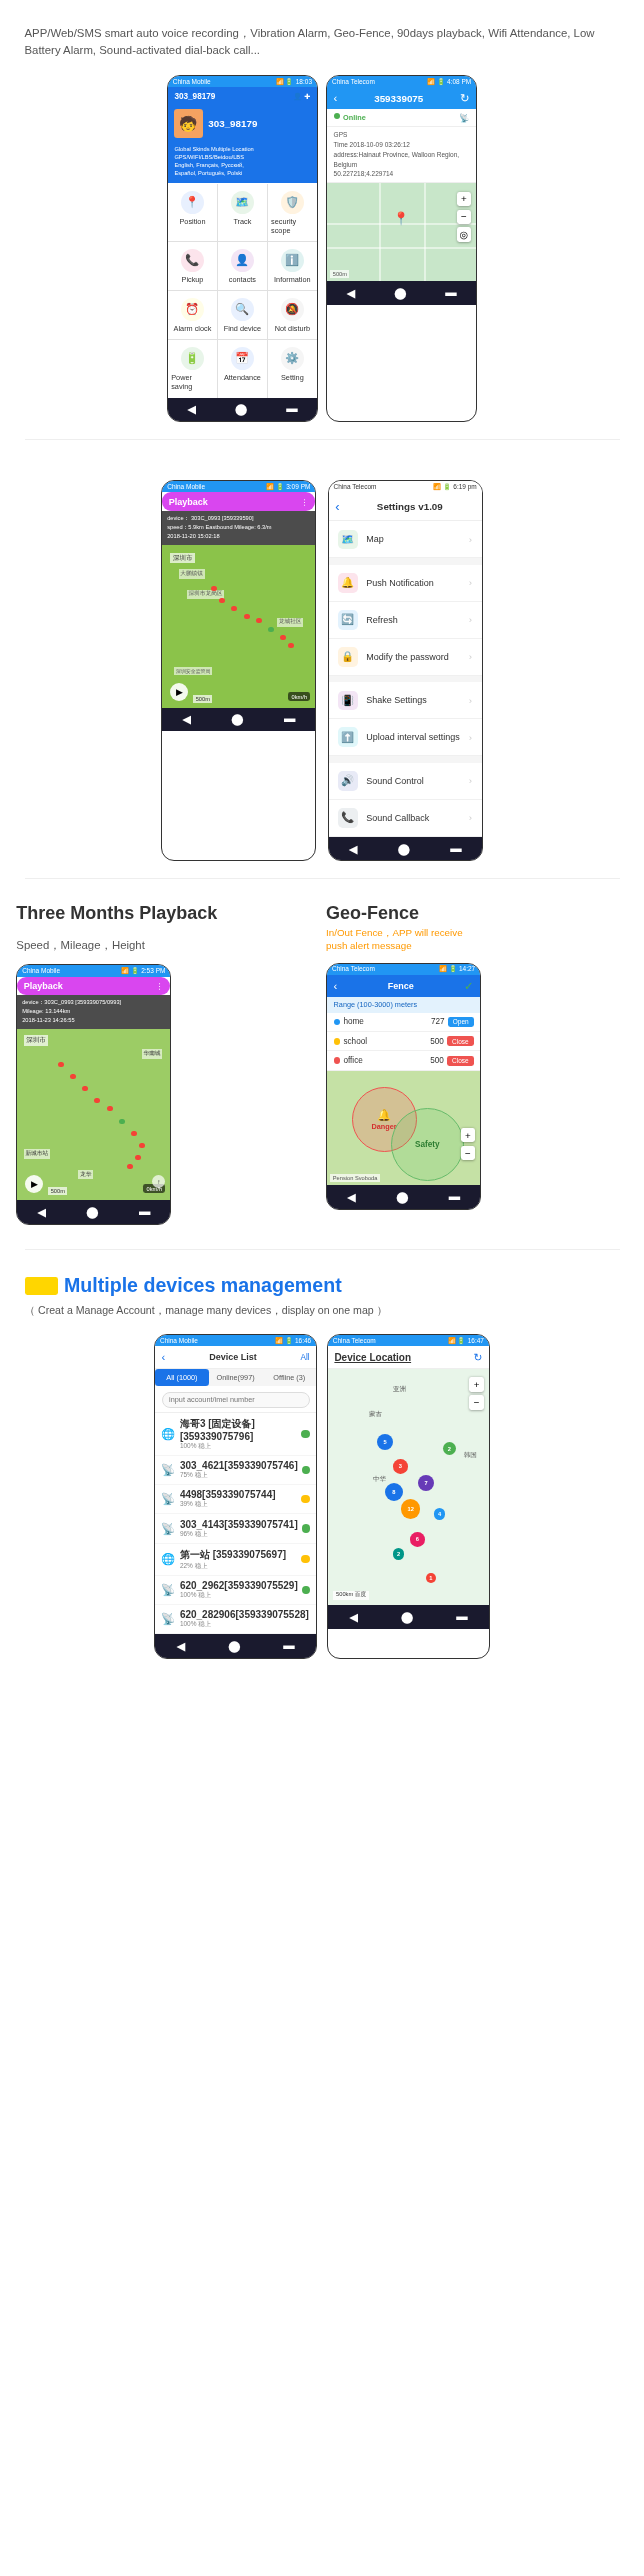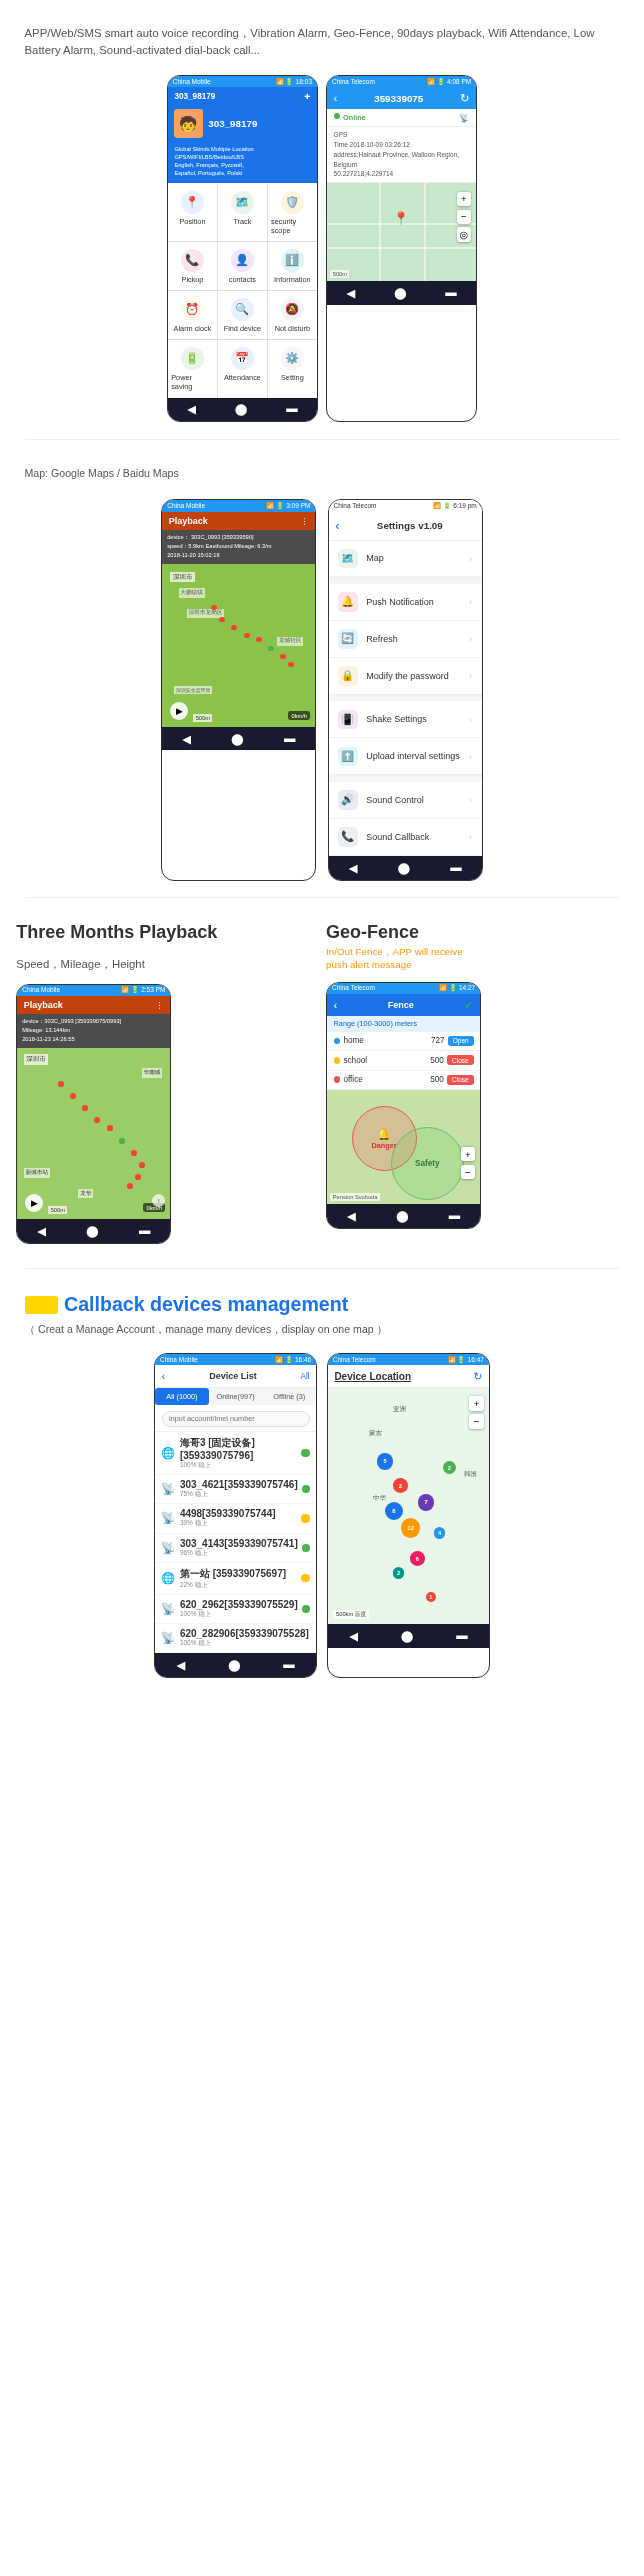--- a/index.html
+++ b/index.html
@@ -209,25 +209,26 @@
     }
 
     .phones-row-2 {
       display: flex;
       gap: 11.4px;
       justify-content: center;
     }
 
     
     .playback-header {
-      background: #c2410c;
+      background: #d946ef;
       padding: 4.1px 6.5px;
       display: flex;
       align-items: flex-start;
       justify-content: space-between;
+      border-radius: 9px;
     }
     .playback-header .title { color: #fff; font-size: 9px; font-weight: bold; }
     .playback-header .icons { color: #fff; font-size: 8.2px; }
 
     .playback-info {
       background: rgba(0,0,0,0.7);
       color: #fff;
       font-size: 5.7px;
       padding: 3.3px 4.9px;
       line-height: 1.6;
@@ -708,21 +709,20 @@
         <span class="nav-btn">▬</span>
       </div>
     </div>
   </div>
 </div>
 
 <div style="height:0.8px;background:#eee;margin:0 24.5px;"></div>
 
 <div class="section-2">
   <div class="meta">
-    <div>Map: Google Maps / Baidu Maps</div>
   </div>
 
   <div class="phones-row-2">
 
     <div class="phone-mockup" style="width:155px;">
       <div class="status-bar">
         <span>China Mobile</span>
         <span>📶 🔋 <span>3:09 PM</span></span>
       </div>
       <div class="playback-header">
@@ -930,21 +930,21 @@
         <span class="nav-btn">▬</span>
       </div>
     </div>
   </div>
 </div>
 
 <div style="height:0.8px;background:#eee;margin:0 24.5px;"></div>
 <div class="section-4">
   <div class="headline">
     <div class="yellow-rect"></div>
-    <h2>Callback devices management</h2>
+    <h2>Multiple devices management</h2>
   </div>
   <div class="sub-desc">（ Creat a Manage Account，manage many devices，display on one map ）</div>
 
   <div class="phones-row-3">
 
     <div class="phone-mockup" style="width:163px;">
       <div class="status-bar">
         <span>China Mobile</span>
         <span>📶 🔋 <span>16:46</span></span>
       </div>

